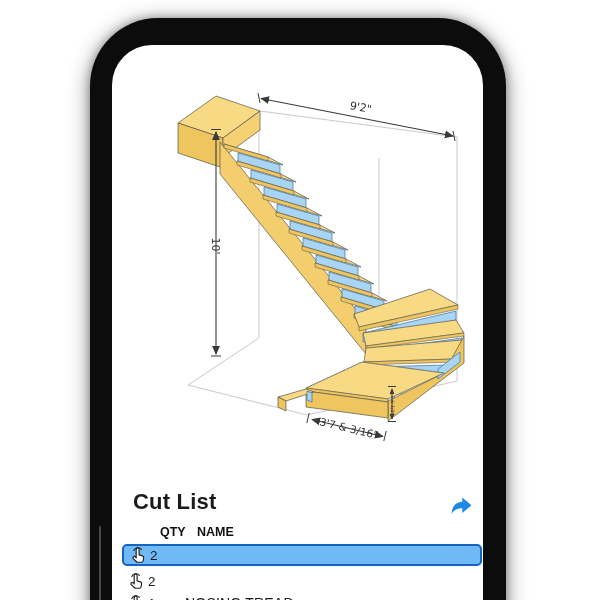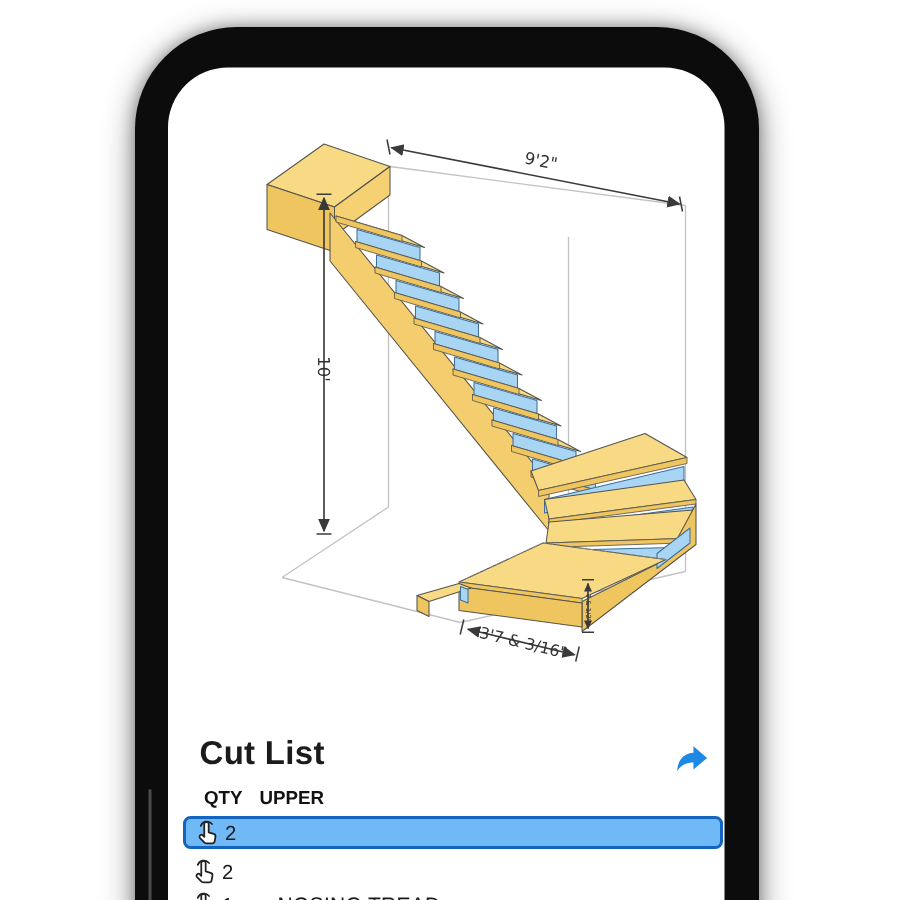--- a/index.html
+++ b/index.html
@@ -39,21 +39,21 @@
   
   .cutlist-title{
     position:absolute;left:21px;top:444px;
     font-size:22px;font-weight:700;color:#1b1b1b;letter-spacing:.2px;
   }
   .share-btn{position:absolute;left:336px;top:449px;width:26px;height:26px;cursor:pointer;}
   .tbl-header{
     position:absolute;left:10px;top:480px;width:360px;height:16px;
     font-size:12.5px;font-weight:700;color:#111;display:flex;
   }
-  .tbl-header .h-qty{margin-left:14px;width:37px;}
+  .tbl-header .h-qty{margin-left:38px;width:37px;}
   .row{
     position:absolute;left:10px;width:360px;height:22px;
     display:flex;align-items:center;box-sizing:border-box;
     font-size:14px;color:#1a1a1a;cursor:pointer;
   }
   .row .icon{width:17px;height:18px;margin-left:5px;flex:0 0 auto;}
   .row .qty{margin-left:4px;width:37px;font-size:13.5px;}
   .row .name{letter-spacing:.2px;}
   .row.selected{
     background:#6FB9F7;border:2px solid #1565C0;border-radius:5px;
@@ -186,21 +186,21 @@
     <div class="cutlist-title">Cut List</div>
 
     <div class="share-btn">
       <svg viewBox="0 0 24 24" width="26" height="26">
         <path d="M13.2 3.2 L21.6 10.4 L13.2 17.6 L13.2 13.2 C8.6 13.2 5.6 14.8 3.2 18.4 C3.6 11.6 7.2 7.6 13.2 7.2 Z" fill="#1E88E5"></path>
       </svg>
     </div>
 
     <div class="tbl-header">
       <span class="h-qty">QTY</span>
-      <span class="h-name">UPPER</span>
+      <span class="h-name">NAME</span>
     </div>
 
     <div class="row row1 selected">
       <svg class="icon" viewBox="0 0 18 19">
         <path d="M7.6 10 V3.6 a1.55 1.55 0 0 1 3.1 0 V9.4 l3.5 1 c.9 .25 1.45 1.1 1.3 2 l-.55 3.2 a1.9 1.9 0 0 1 -1.9 1.6 H9.5 a2.6 2.6 0 0 1 -1.9 -.8 L4.6 13.4 c-.55 -.6 -.5 -1.5 .15 -2 .55 -.45 1.35 -.4 1.85 .1 l1 1z" fill="#ffffff" stroke="#222" stroke-width="1.25" stroke-linejoin="round"></path>
         <path d="M5.1 4.8 a4.7 4.7 0 0 1 8 -1.3" fill="none" stroke="#222" stroke-width="1.2" stroke-linecap="round"></path>
       </svg>
       <span class="qty">2</span>
     </div>
 

